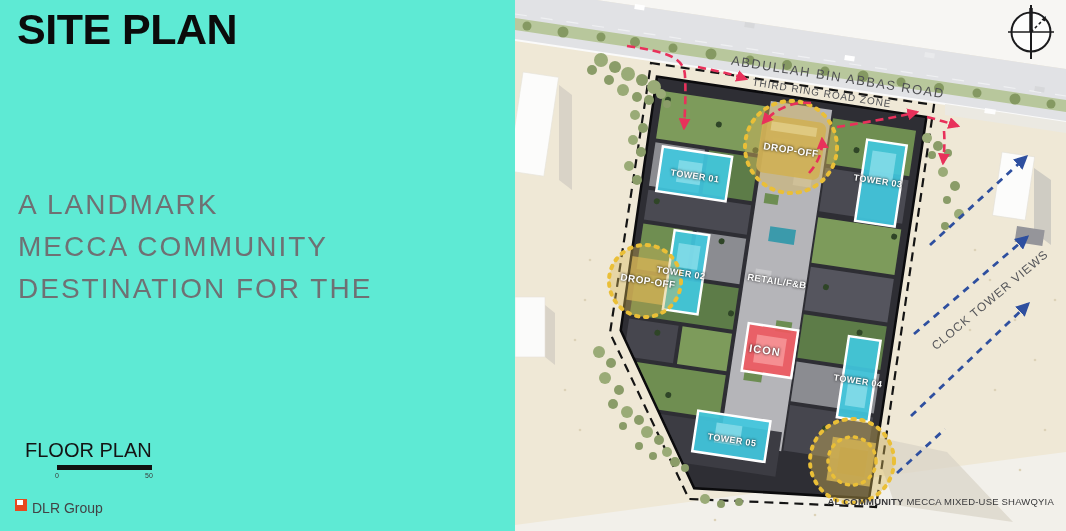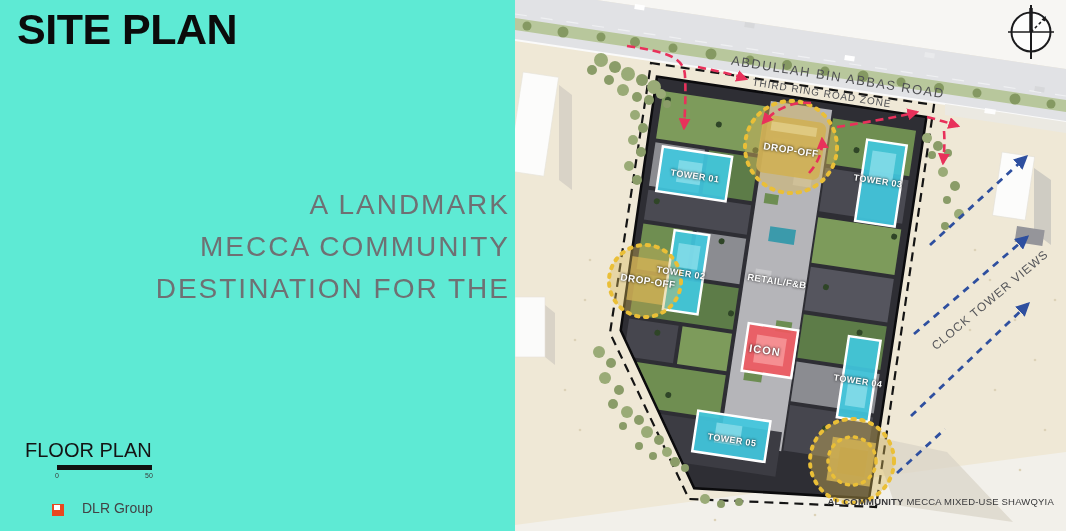--- a/index.html
+++ b/index.html
@@ -1,26 +1,26 @@
 <!DOCTYPE html>
 <html><head>
 <meta charset="utf-8">
 <style>
   html,body{margin:0;padding:0;background:#9a9a9a;}
   .slide{position:relative;width:1066px;height:531px;background:#5eead4;overflow:hidden;
          font-family:"Liberation Sans",sans-serif;}
   
   .title{position:absolute;left:17px;top:5px;font-size:43px;font-weight:bold;
          letter-spacing:-0.5px;color:#0b0b0b;}
-  .tagline{position:absolute;left:18px;top:184px;width:492px;text-align:right;
+  .tagline{position:absolute;left:18px;top:184px;width:492px;text-align:left;
            color:#6f7073;font-size:28px;letter-spacing:2px;line-height:42px;font-weight:normal;}
   .fp-label{position:absolute;left:25px;top:439px;font-size:20px;font-weight:normal;color:#141414;}
   .scalebar{position:absolute;left:57px;top:465px;width:95px;height:5px;background:#121212;}
   .scale-num{position:absolute;font-size:7px;color:#3a3a3a;}
-  .dlr{position:absolute;left:15px;top:499px;display:flex;align-items:flex-end;gap:18px;margin-left:37px;}
+  .dlr{position:absolute;left:15px;top:499px;display:flex;align-items:flex-start;gap:5px;}
   .dlr-mark{width:12px;height:12px;background:#e8481f;position:relative;flex:0 0 auto;}
   .dlr-mark::after{content:"";position:absolute;left:2px;top:1px;width:6px;height:5px;background:#fff;}
   .dlr-text{font-size:14px;color:#434345;margin-top:1px;}
   
   .map{position:absolute;left:515px;top:0;width:551px;height:531px;overflow:hidden;background:#efe8d6;}
   .map svg{position:absolute;left:0;top:0;}
   .plabel{position:absolute;transform:translate(-50%,-50%) rotate(8.5deg);color:#fff;
           font-weight:bold;font-size:9px;letter-spacing:0.4px;white-space:nowrap;
           text-shadow:0 0 3px rgba(0,0,0,0.65),0 0 2px rgba(0,0,0,0.5);}
   .roadlabel{position:absolute;transform:translate(-50%,-50%) rotate(9deg);color:#4f5053;

